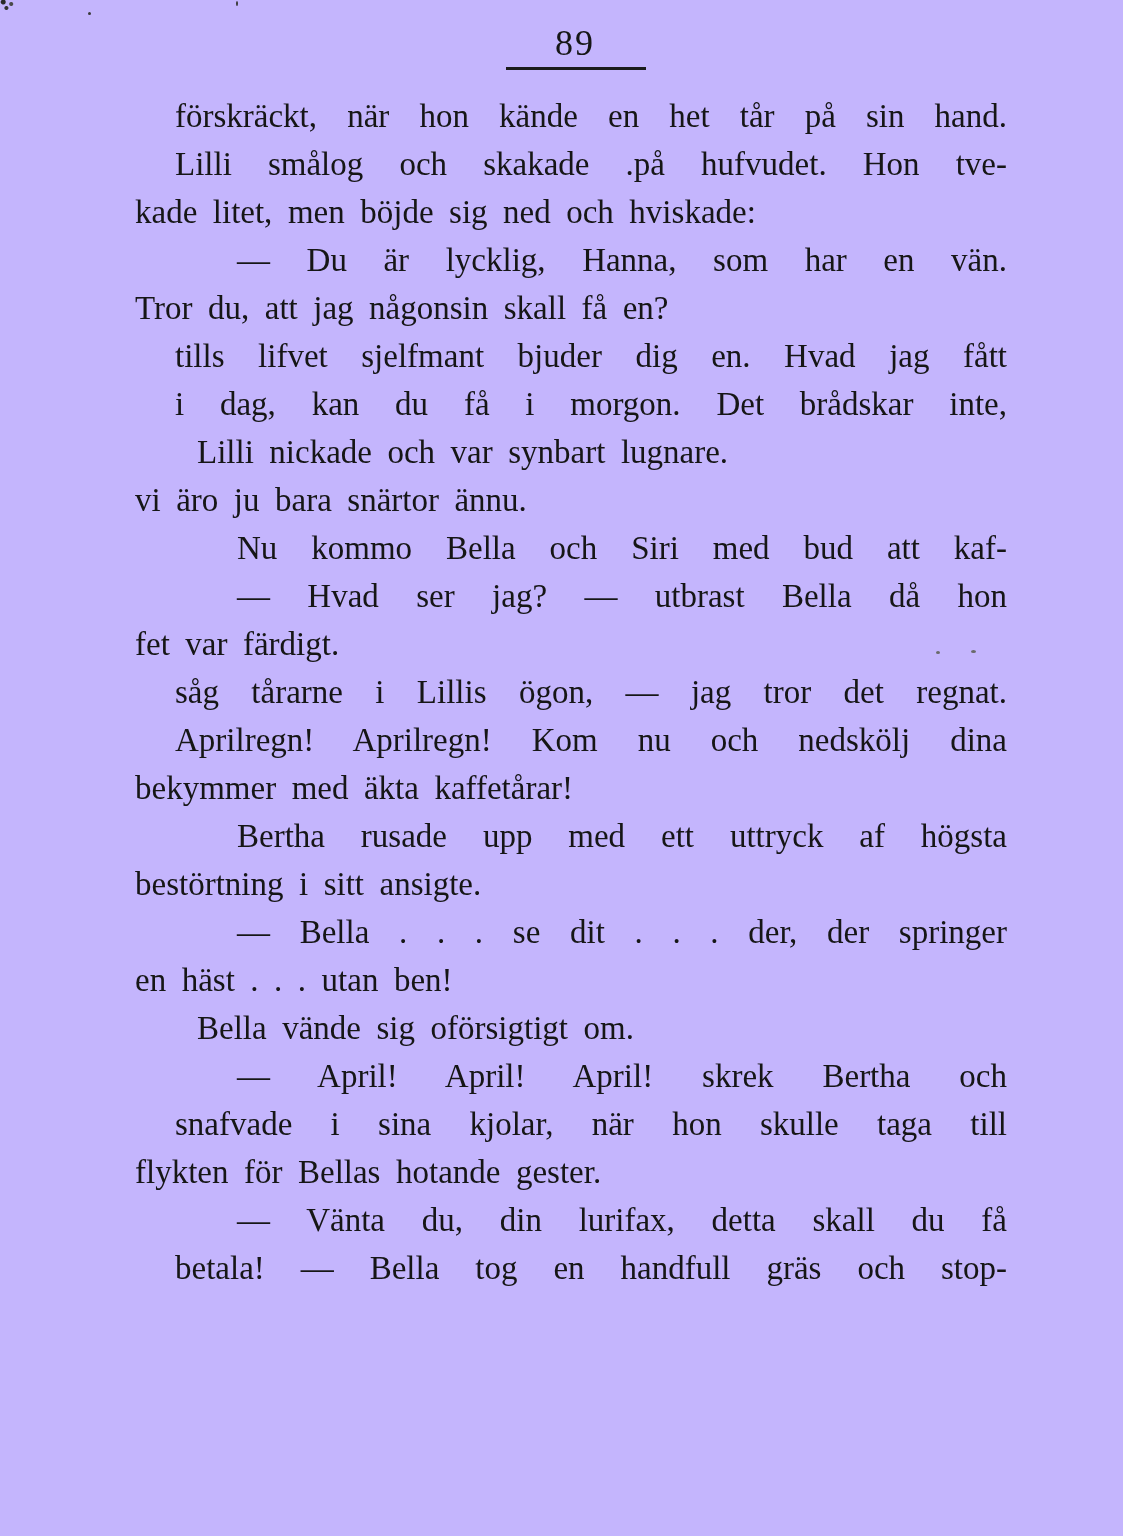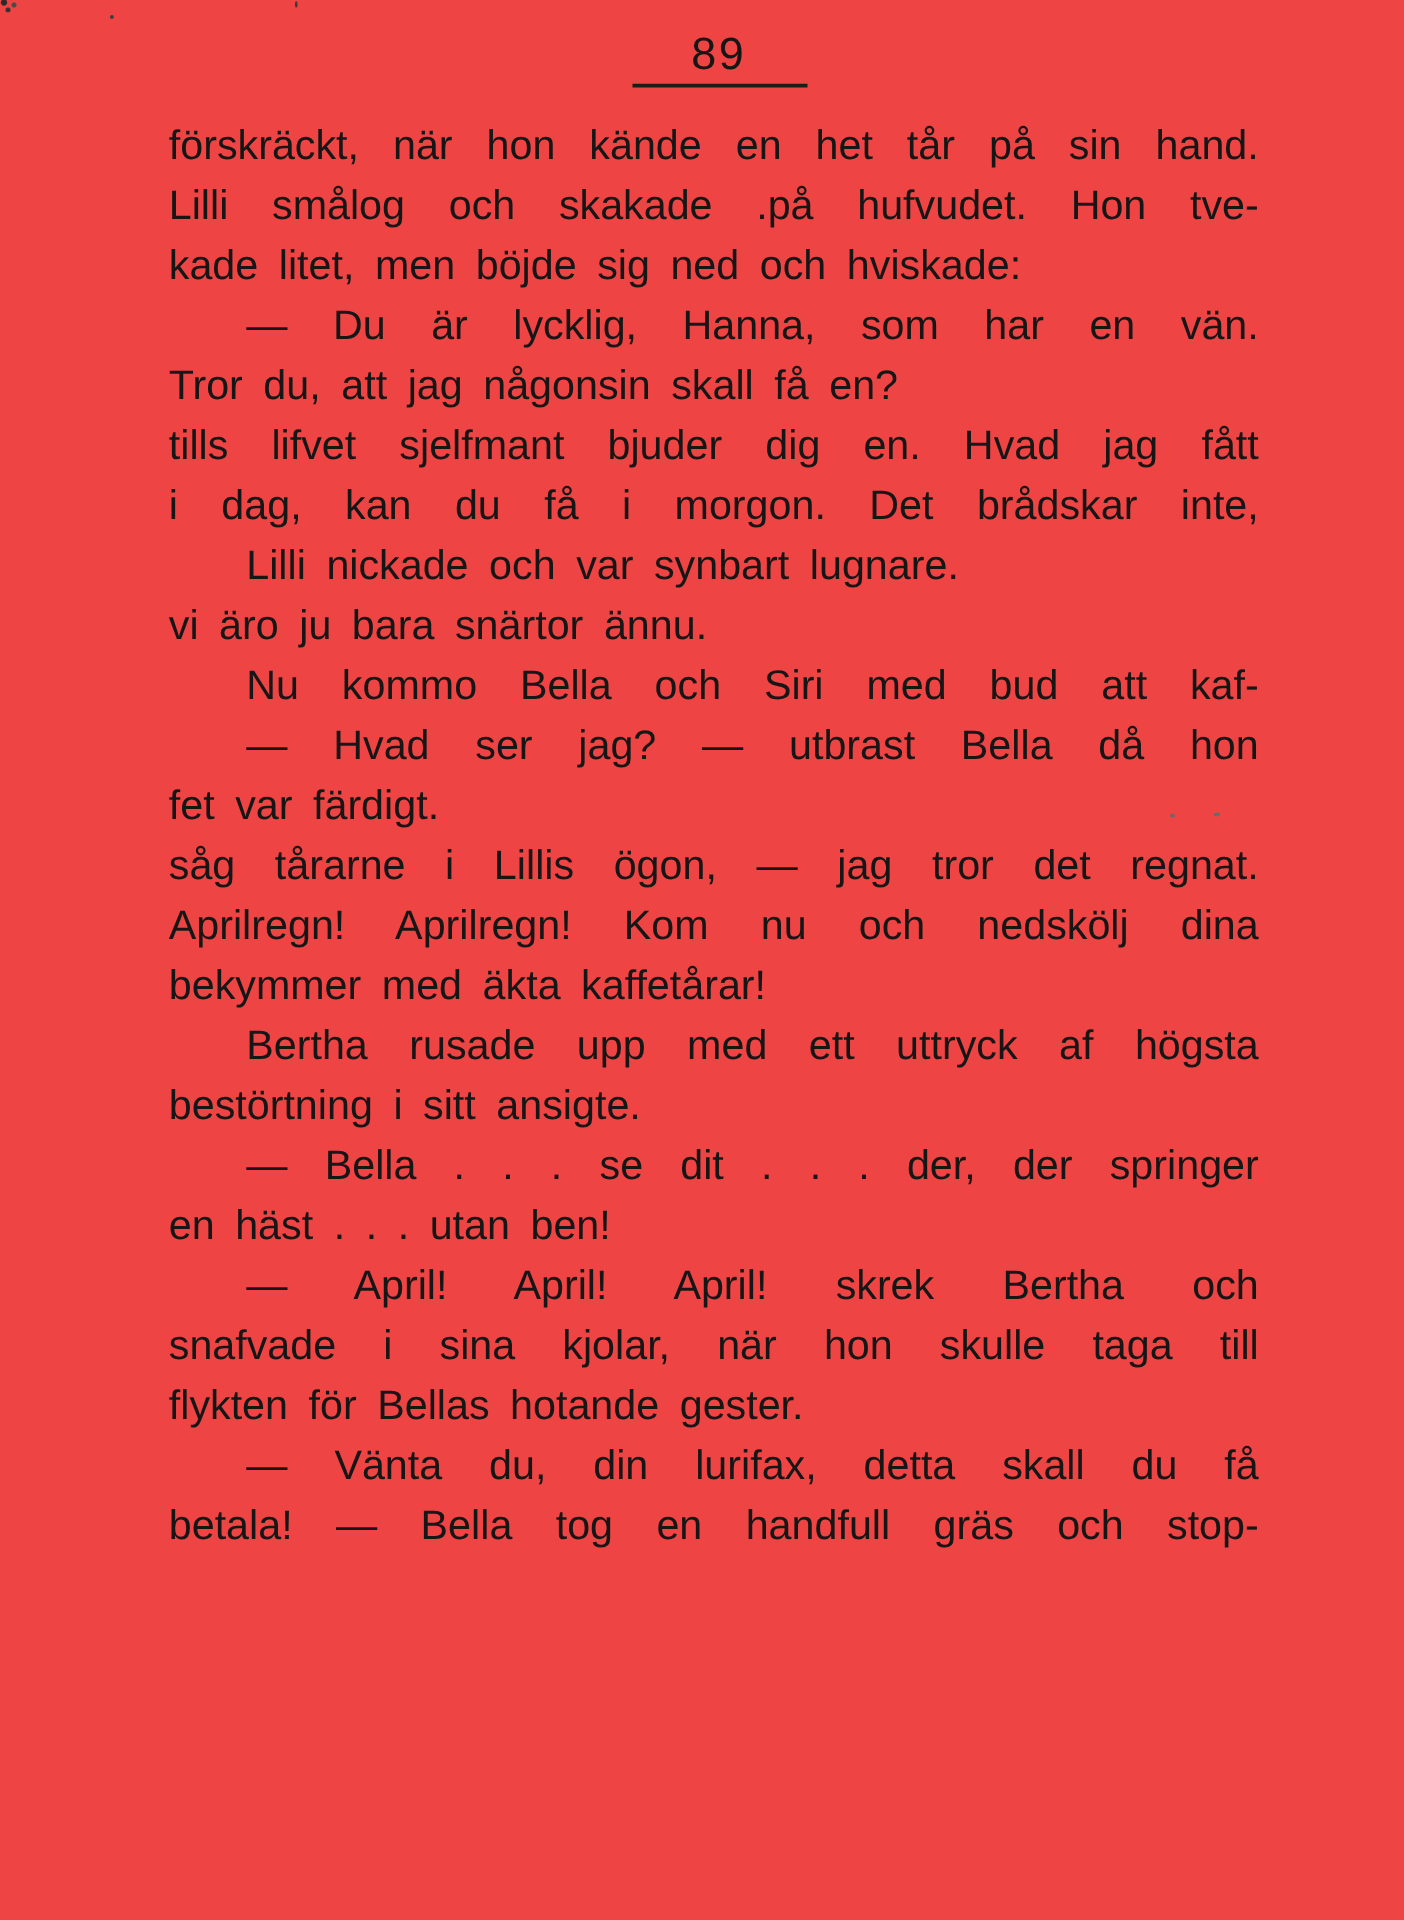--- a/index.html
+++ b/index.html
@@ -4,23 +4,23 @@
 <style>
   html, body {
     margin: 0;
     padding: 0;
     background: #f2f2f2;
   }
   .page {
     position: relative;
     width: 1123px;
     height: 1536px;
-    background: #ef4444;
+    background: #c4b5fd;
     overflow: hidden;
-    font-family: Liberation Sans, sans-serif;
+    font-family: Liberation Serif, serif;
     color: #161616;
   }
   .page-number {
     position: absolute;
     top: 22px;
     left: 0;
     width: 1150px;
     text-align: center;
     font-size: 36px;
     letter-spacing: 2px;
@@ -43,20 +43,21 @@
     word-spacing: 0.22em;
   }
   .line {
     white-space: nowrap;
     overflow: visible;
   }
   .line.j {
     white-space: normal;
     text-align: justify;
     text-align-last: justify;
+    margin-left: 40px;
   }
   .line.ind {
     text-indent: 62px;
   }
   .speck {
     position: absolute;
     background: #3a3a3a;
     border-radius: 50%;
   }
   .speck.cluster {
@@ -89,20 +90,21 @@
       <div class="line ind j">Nu kommo Bella och Siri med bud att kaf-</div>
       <div class="line ind j">— Hvad ser jag? — utbrast Bella då hon</div>
       <div class="line">fet var färdigt.</div>
       <div class="line j">såg tårarne i Lillis ögon, — jag tror det regnat.</div>
       <div class="line j">Aprilregn! Aprilregn! Kom nu och nedskölj dina</div>
       <div class="line">bekymmer med äkta kaffetårar!</div>
       <div class="line ind j">Bertha rusade upp med ett uttryck af högsta</div>
       <div class="line">bestörtning i sitt ansigte.</div>
       <div class="line ind j">— Bella . . . se dit . . . der, der springer</div>
       <div class="line">en häst . . . utan ben!</div>
+      <div class="line ind">Bella vände sig oförsigtigt om.</div>
       <div class="line ind j">— April! April! April! skrek Bertha och</div>
       <div class="line j">snafvade i sina kjolar, när hon skulle taga till</div>
       <div class="line">flykten för Bellas hotande gester.</div>
       <div class="line ind j">— Vänta du, din lurifax, detta skall du få</div>
       <div class="line j">betala! — Bella tog en handfull gräs och stop-</div>
     </div>
 
   <div class="speck cluster" style="left:0; top:0; width:16px; height:10px;"></div>
   <div class="speck" style="left:88px; top:12px; width:3px; height:3px;"></div>
   <div class="speck" style="left:236px; top:1px; width:2px; height:5px;"></div>

